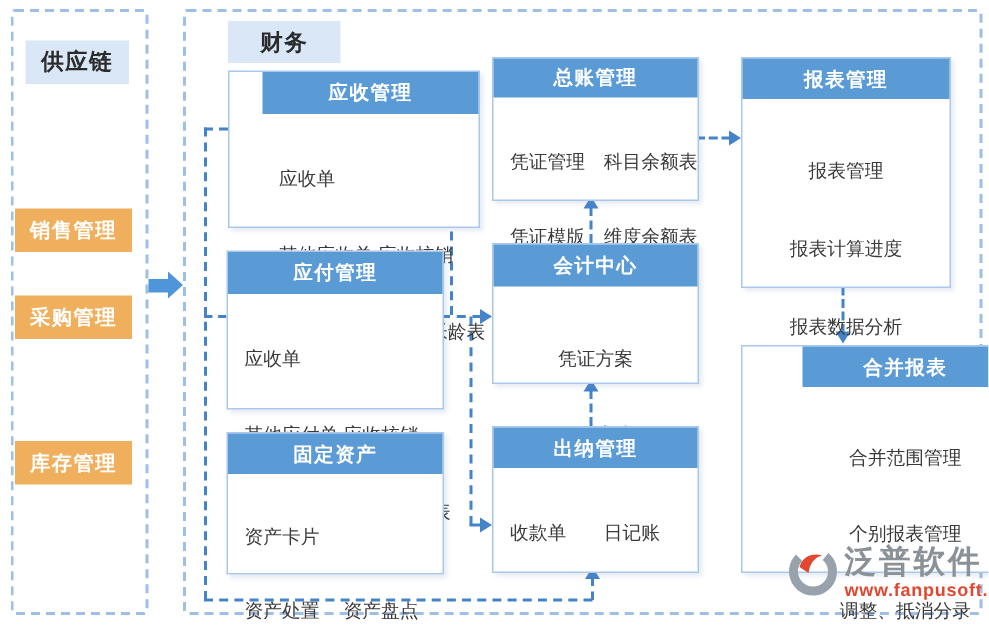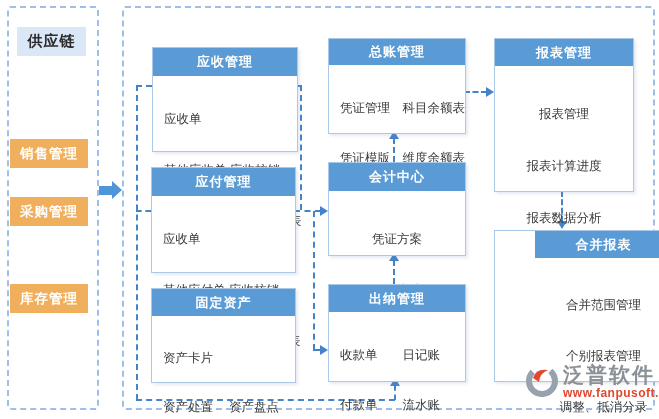--- a/index.html
+++ b/index.html
@@ -13,32 +13,32 @@
 
   
   .section-label{position:absolute;background:#D9E7F6;color:#2B2B2B;font-size:15px;font-weight:600;
     display:flex;align-items:center;justify-content:center;letter-spacing:1px;}
   #sidebar-title{left:17px;top:27px;width:69px;height:29px;}
   #main-title{left:152px;top:14px;width:75px;height:28px;}
 
   
   .orange-chip{position:absolute;left:10px;width:78px;height:29px;background:#EFAF5D;color:#fff;
     font-size:13.5px;font-weight:600;display:flex;align-items:center;justify-content:center;letter-spacing:1px;}
-  #chip-sales{top:99px;margin-top:40px;} #chip-purchase{top:197px;} #chip-inventory{top:284px;}
+  #chip-sales{top:99px;margin-top:40px;} #chip-purchase{top:197px;} #chip-inventory{top:294px;}
 
   
   .box{position:absolute;background:#fff;border:1px solid #A9C8EA;box-shadow:2px 2px 3px rgba(110,145,190,.18);}
   .box-header{background:#5B9BD5;color:#fff;font-weight:700;font-size:13px;letter-spacing:1px;
     display:flex;align-items:center;justify-content:center;}
   .box-body{color:#3A3A3A;font-size:12.5px;white-space:pre;}
   .left .box-body{padding:4px 4px 0 11px;text-align:left;}
   .center .box-body{padding-top:8px;text-align:center;}
   .line{line-height:23px;}
 
-  #box-receivables{left:152px;top:47px;width:144px;height:103px;}
+  #box-receivables{left:152px;top:47px;width:144px;height:103px;padding-left:22px;}
   #box-receivables .box-header{height:28px;}
   #box-payables{left:151px;top:167px;width:143px;height:104px;}
   #box-payables .box-header{height:28px;}
   #box-fixed-assets{left:151px;top:288px;width:143px;height:93px;}
   #box-fixed-assets .box-header{height:27px;}
   #box-fixed-assets .line{line-height:21px;}
   #box-general-ledger{left:328px;top:38px;width:136px;height:94px;}
   #box-general-ledger .box-header{height:26px;}
   #box-general-ledger .line{line-height:22px;}
   #box-accounting-center{left:328px;top:162px;width:136px;height:92px;}
@@ -103,20 +103,21 @@
   <div class="dashed-panel" id="sidebar-panel"></div>
   <div class="section-label" id="sidebar-title">供应链</div>
   <div class="orange-chip" id="chip-sales">销售管理</div>
   <div class="orange-chip" id="chip-purchase">采购管理</div>
   <div class="orange-chip" id="chip-inventory">库存管理</div>
 
   <div class="big-arrow-bar"></div>
   <div class="big-arrow-head"></div>
 
   <div class="dashed-panel" id="main-panel"></div>
+  <div class="section-label" id="main-title">财务</div>
 
   <div class="dv" id="c-left-v"></div>
   <div class="dh" id="c-left-stub-top"></div>
   <div class="dh" id="c-left-stub-mid"></div>
   <div class="dh" id="c-bottom-h"></div>
   <div class="dv" id="c-bottom-v"></div>
   <div class="ar u" id="c-bottom-arrow"></div>
   <div class="dv" id="c-right-v1"></div>
   <div class="dh" id="c-right-stub-top"></div>
   <div class="dh" id="c-to-acct-h"></div>
@@ -174,21 +175,20 @@
     <div class="box-body">
       <div class="line">凭证方案</div>
       <div class="line">凭证生成</div>
     </div>
   </div>
 
   <div class="box left" id="box-cashier">
     <div class="box-header">出纳管理</div>
     <div class="box-body">
       <div class="line">收款单　　日记账</div>
-      <div class="line">付款单　　流水账</div>
       
     </div>
   </div>
 
   <div class="box center" id="box-reports">
     <div class="box-header">报表管理</div>
     <div class="box-body">
       <div class="line">报表管理</div>
       <div class="line">报表计算进度</div>
       <div class="line">报表数据分析</div>

